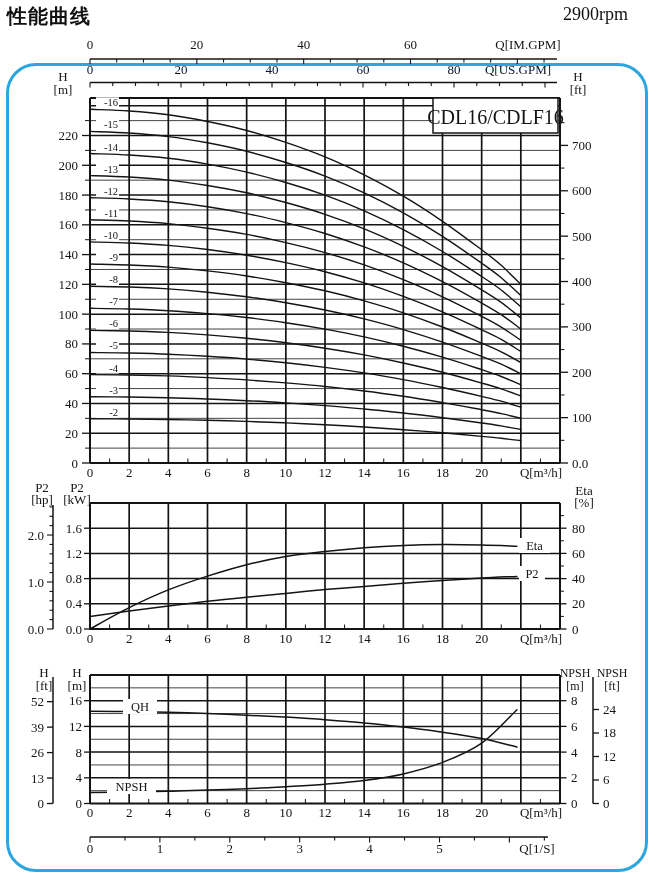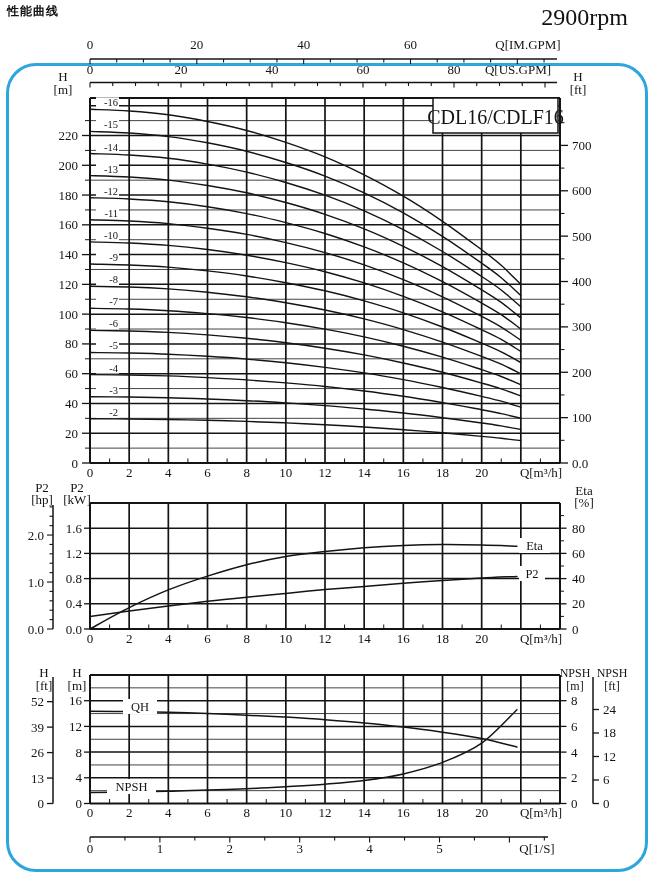--- a/index.html
+++ b/index.html
@@ -1,19 +1,19 @@
 <!DOCTYPE html>
 <html><head>
 <meta charset="utf-8">
 <style>
   html,body{margin:0;padding:0;background:#fff;width:650px;height:878px;overflow:hidden;}
   body{font-family:"Liberation Serif","DejaVu Serif",serif;color:#111;position:relative;}
   .page-title{position:absolute;left:7px;top:3px;font-family:"DejaVu Sans","Liberation Sans",sans-serif;
-    font-weight:bold;font-size:12px;letter-spacing:1px;}
-  .rpm-label{position:absolute;right:22px;top:4px;font-size:24px;}
+    font-weight:bold;font-size:20px;letter-spacing:1px;}
+  .rpm-label{position:absolute;right:22px;top:4px;font-size:18px;}
   .frame{position:absolute;left:6px;top:63px;width:636px;height:803px;border:3px solid #2da5de;border-radius:30px;}
   svg text{fill:#141414;}
   svg{position:absolute;left:0;top:0;}
 </style>
 </head>
 <body>
 
 <div class="page-title">性能曲线</div>
 <div class="rpm-label">2900rpm</div>
 <div class="frame"></div>

